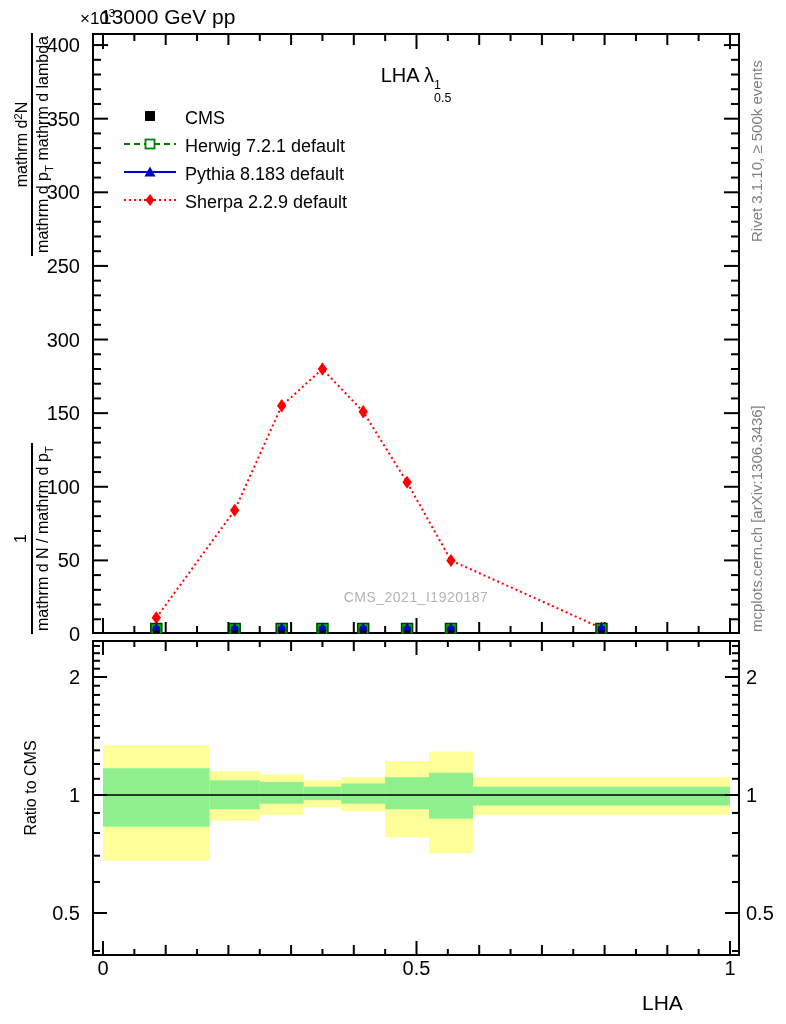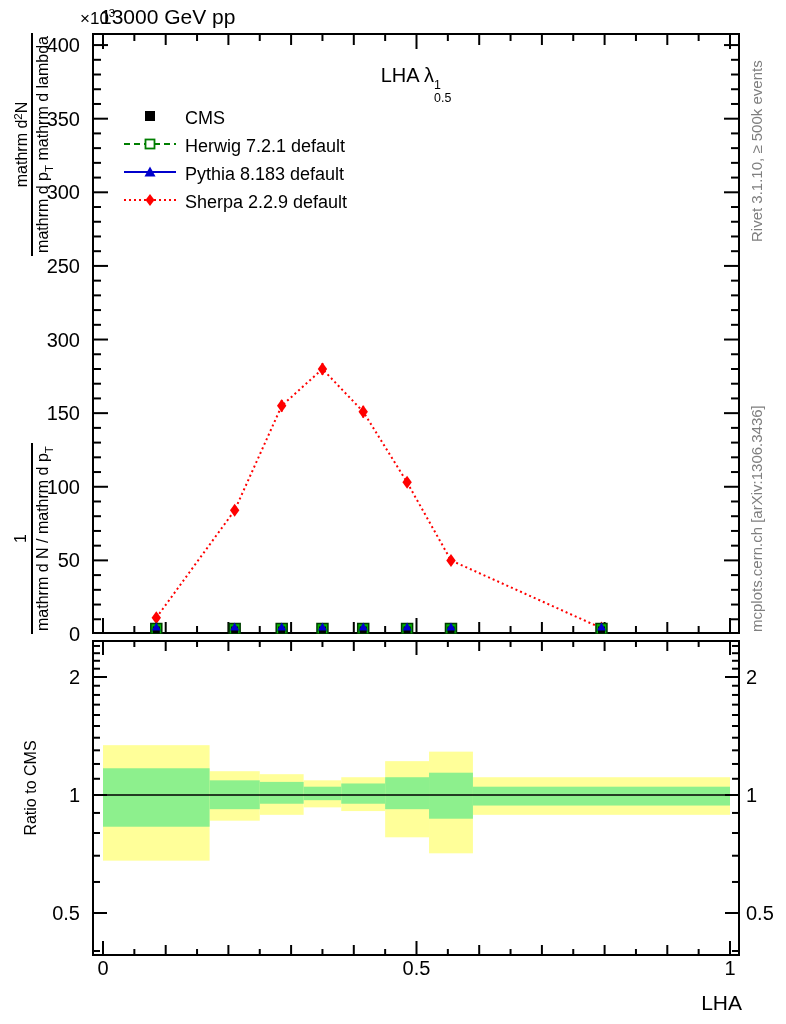--- a/index.html
+++ b/index.html
@@ -34,21 +34,21 @@
                transform-origin:0 0;font-size:16px;text-align:center;white-space:nowrap;}
   #rivetNote{left:748px;top:242px;width:210px;transform:rotate(-90deg);
              transform-origin:0 0;font-size:15px;color:#7f7f7f;white-space:nowrap;}
   #mcplotsNote{left:748px;top:632px;width:265px;transform:rotate(-90deg);
                transform-origin:0 0;font-size:15px;color:#7f7f7f;white-space:nowrap;}
   .ylab{position:absolute;left:16px;width:64px;height:22px;line-height:22px;
         text-align:right;font-size:20px;}
   .ylab-r{position:absolute;left:746px;width:64px;height:22px;line-height:22px;
         text-align:left;font-size:20px;}
   .xlab{position:absolute;width:60px;top:957px;text-align:center;font-size:20px;}
-  #xAxisLabel{left:642px;top:991px;width:100px;text-align:right;font-size:21px;}
+  #xAxisLabel{left:642px;top:991px;width:100px;font-size:21px;}
 </style>
 </head>
 <body>
 
 <div id="fig">
   <div class="abs hdr hdr-scale"><span>×10</span><sup>3</sup></div>
   <div class="abs hdr hdr-left">13000 GeV pp</div>
 
   <svg id="mainSvg" class="abs" width="648" height="601">
       <rect x="1" y="1" width="646" height="599" fill="none" stroke="#000" stroke-width="2"></rect>
@@ -248,20 +248,21 @@
         <span class="leg-label">Pythia 8.183 default</span>
       </div>
       <div class="leg-row">
         <svg width="52" height="16">
           <line x1="0" y1="8" x2="52" y2="8" stroke="#ff0000" stroke-width="2" stroke-dasharray="2,3"></line>
           <path d="M26 2 L30.5 8 L26 14 L21.5 8 Z" fill="#ff0000"></path>
         </svg>
         <span class="leg-label">Sherpa 2.2.9 default</span>
       </div>
     </div>
+  <div class="abs watermark">CMS_2021_I1920187</div>
 
   <svg id="ratioSvg" class="abs" width="648" height="316">
       <g>
         <rect x="11" y="105.17650591940036" width="106.59" height="115.4779092064771" fill="#ffff99"></rect>
         <rect x="117.59" y="131.20720438198126" width="50.16" height="49.4685849565887" fill="#ffff99"></rect>
         <rect x="167.75" y="134.19391282842537" width="43.890000000000015" height="40.64457271095722" fill="#ffff99"></rect>
         <rect x="211.64000000000001" y="140.32928006974018" width="37.619999999999976" height="27.025010612929634" fill="#ffff99"></rect>
         <rect x="249.26" y="137.233958164105" width="43.89000000000004" height="33.82130468586635" fill="#ffff99"></rect>
         <rect x="293.15000000000003" y="121.14802456099693" width="43.889999999999986" height="76.14954400667528" fill="#ffff99"></rect>
         <rect x="337.04" y="111.65021425347354" width="43.889999999999986" height="101.6546560383915" fill="#ffff99"></rect>

